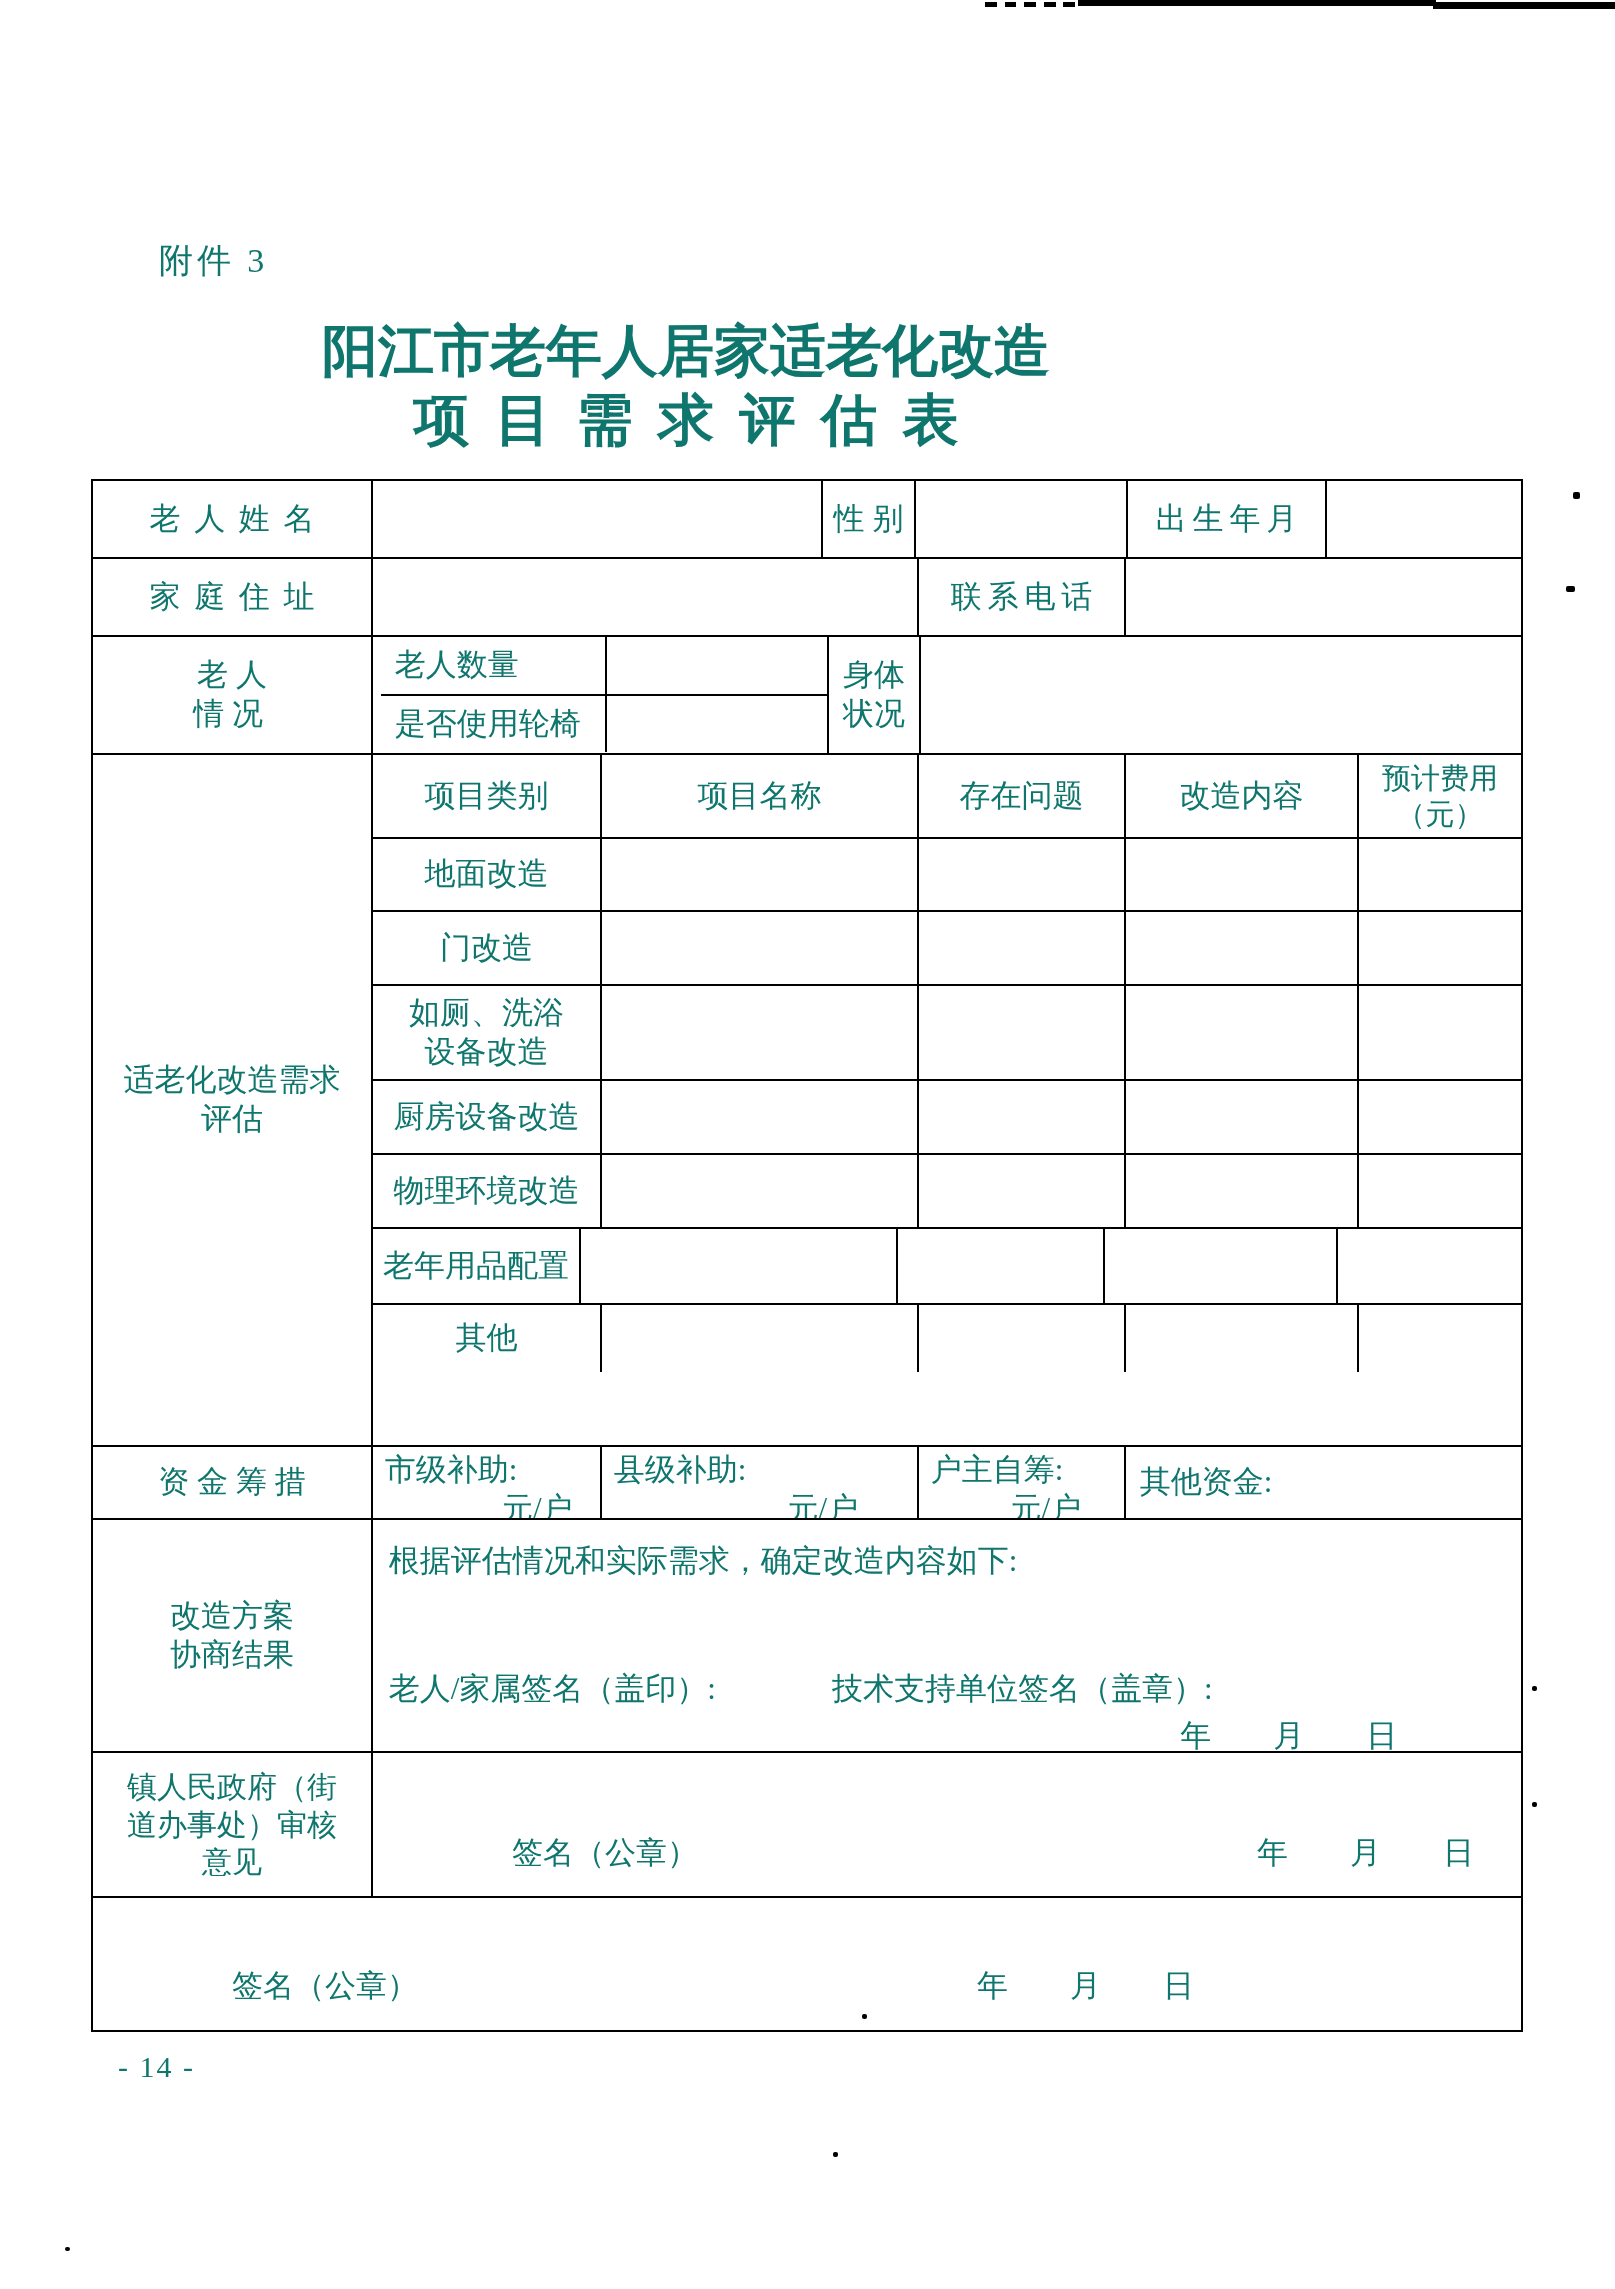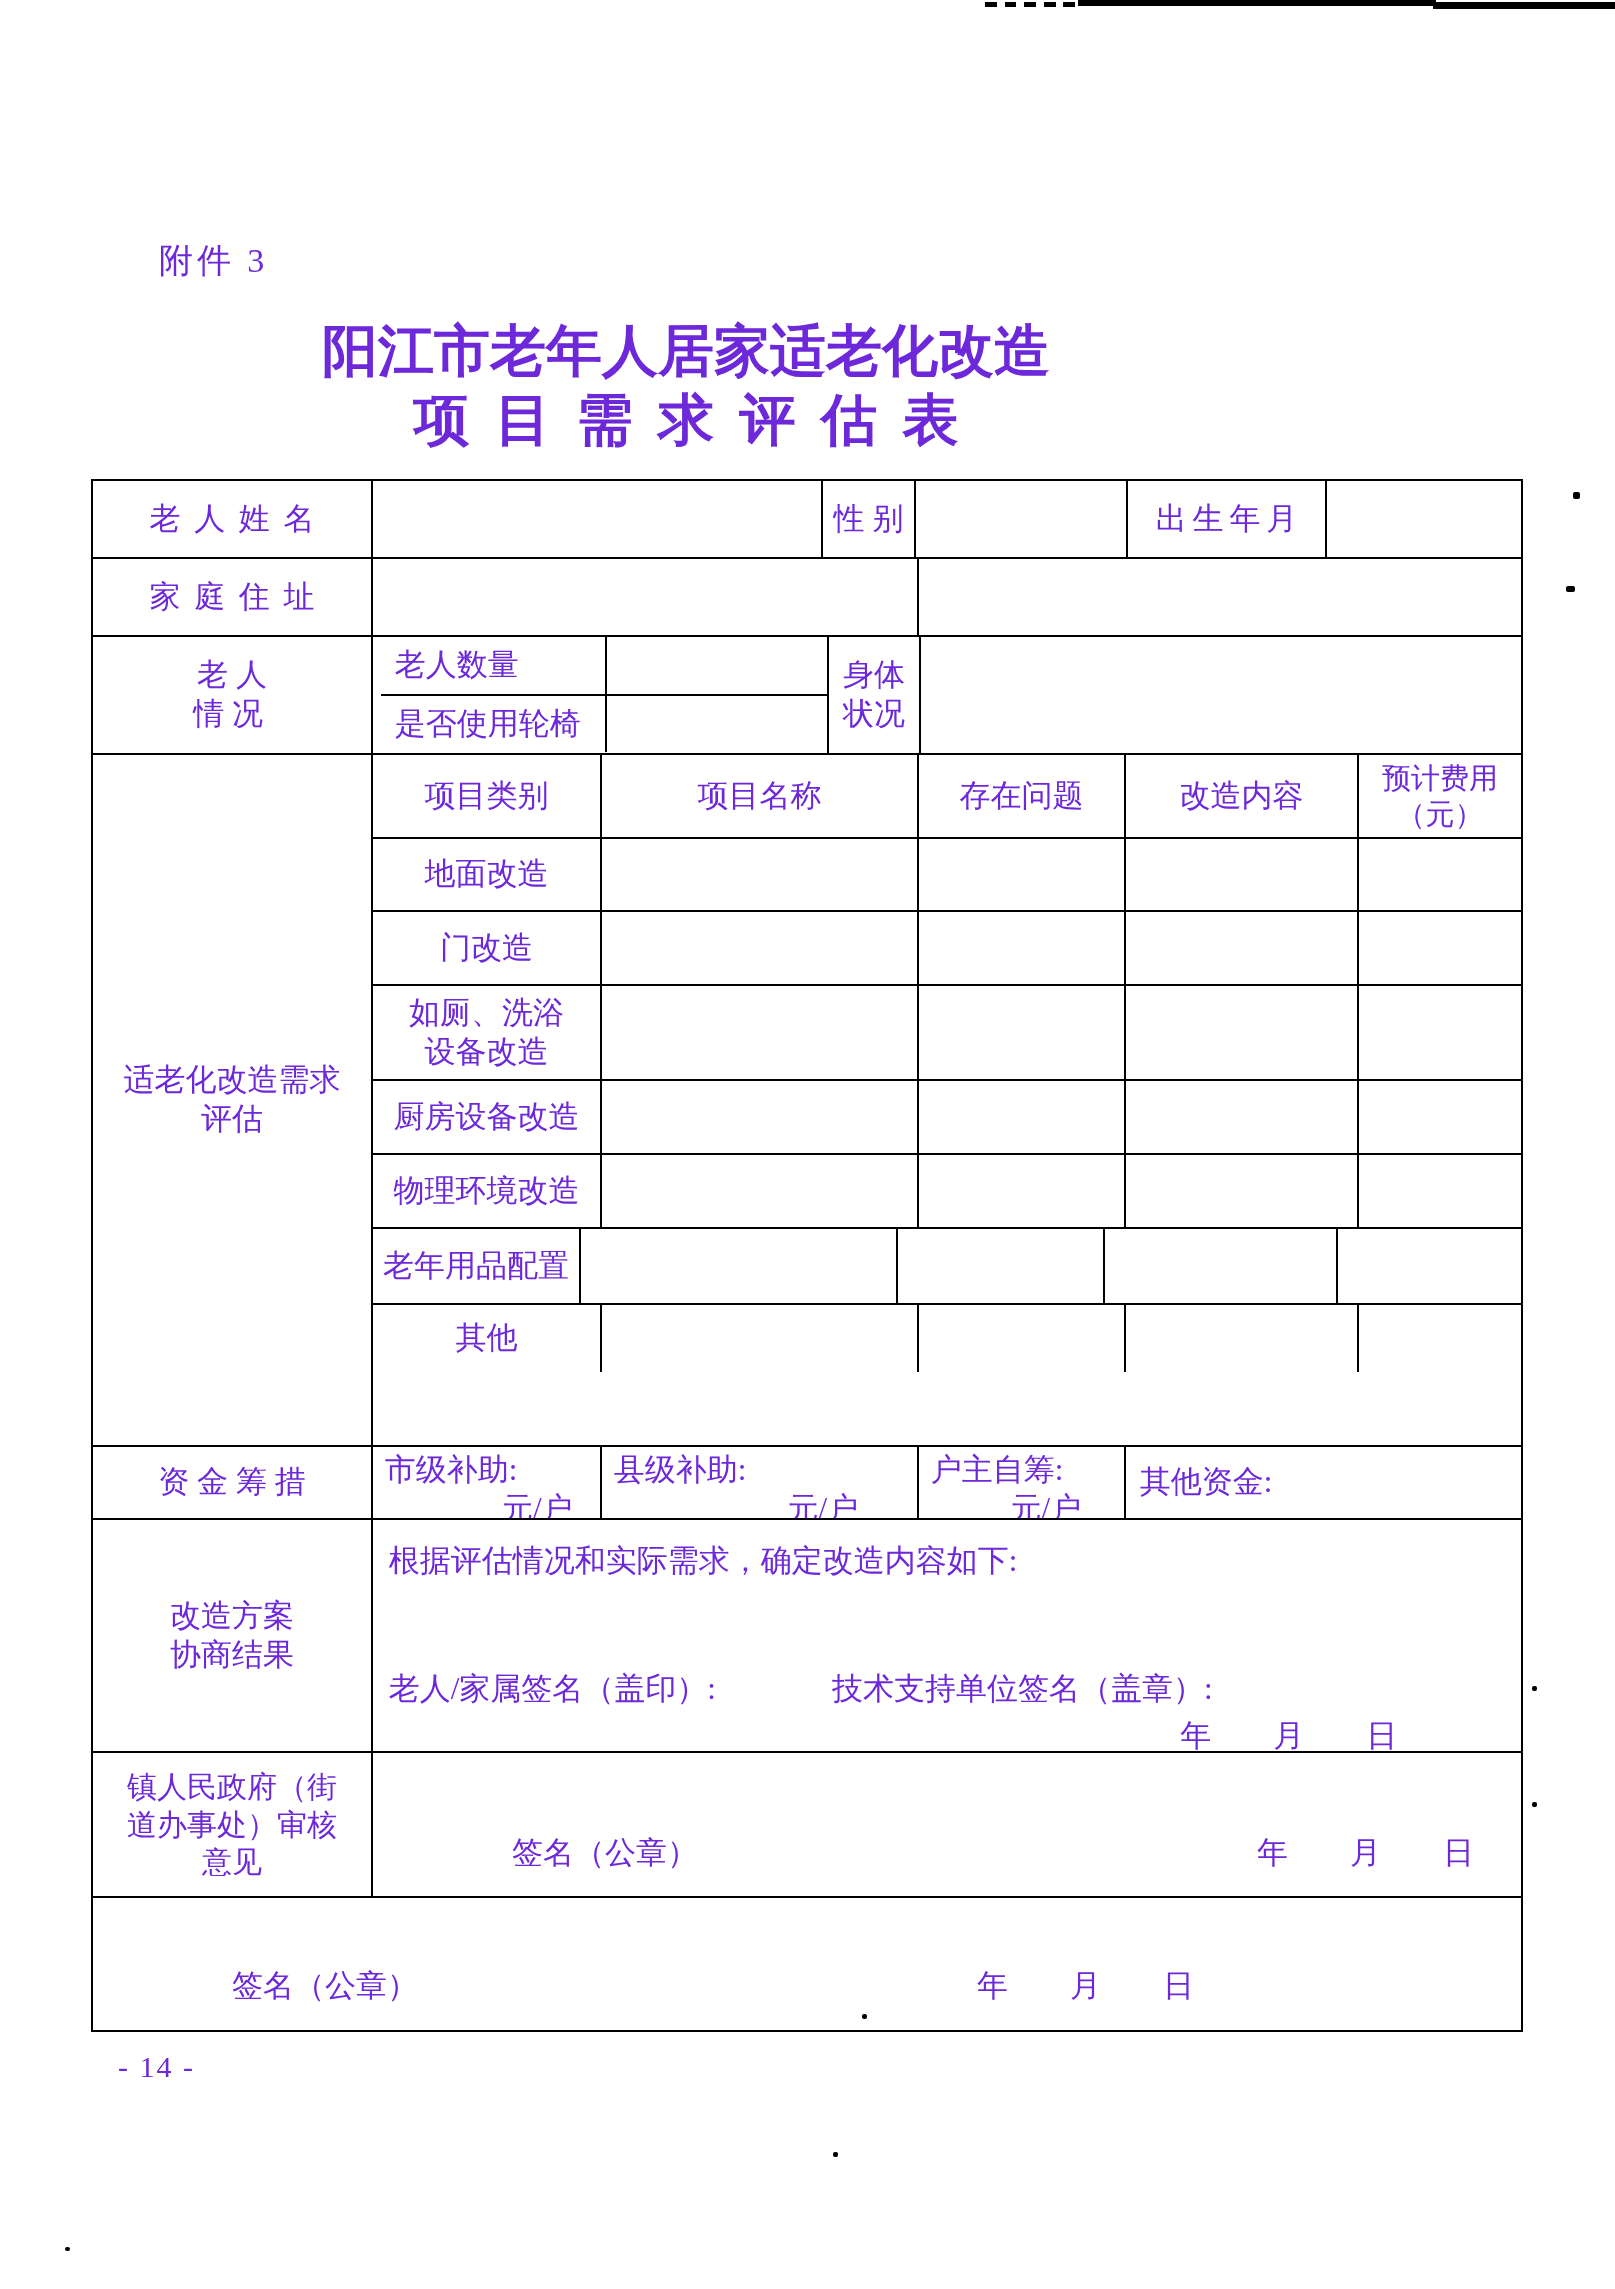--- a/index.html
+++ b/index.html
@@ -1,21 +1,21 @@
 <!DOCTYPE html>
 <html><head>
 <meta charset="utf-8">
 <style>
   html,body{margin:0;padding:0;background:#e8e8e8;}
   .page{
     position:relative;
     width:1615px;height:2290px;
     background:#ffffff;
     font-family:"Liberation Serif","DejaVu Serif",serif;
-    color:#6d28d9;
+    color:#0f766e;
     overflow:hidden;
   }
   
   .artifact{position:absolute;background:#000;}
   .strip-dash{left:985px;top:2px;width:98px;height:4.9px;
     background:repeating-linear-gradient(90deg,#000 0 11.8px,#fff 11.8px 19.6px);}
   .strip-b{left:1078px;top:0;width:358px;height:5.9px;}
   .strip-c{left:1433px;top:2px;width:182px;height:6.9px;}
   .speck{position:absolute;background:#000;border-radius:2px;}
 
@@ -88,20 +88,21 @@
       <div class="cell" style="width:450px;"></div>
       <div class="cell sp8" style="width:93px;">性别</div>
       <div class="cell" style="width:212px;"></div>
       <div class="cell sp6" style="width:199px;">出生年月</div>
       <div class="cell endc" style="width:194px;"></div>
     </div>
 
     <div class="band" style="height:78px;">
       <div class="cell sp14" style="width:280px;">家庭住址</div>
       <div class="cell" style="width:546px;"></div>
+      <div class="cell sp6" style="width:207px;">联系电话</div>
       <div class="cell endc" style="width:395px;"></div>
     </div>
 
     <div class="band" style="height:118px;">
       <div class="cell ml sp8" style="width:280px;">老人
 情况</div>
       <div class="col" style="width:454px;padding-left:8px;">
         <div class="subrow" style="height:59px;">
           <div class="cell leftal" style="width:229px;height:100%;">老人数量</div>
           <div class="cell endc" style="width:224px;height:100%;"></div>

